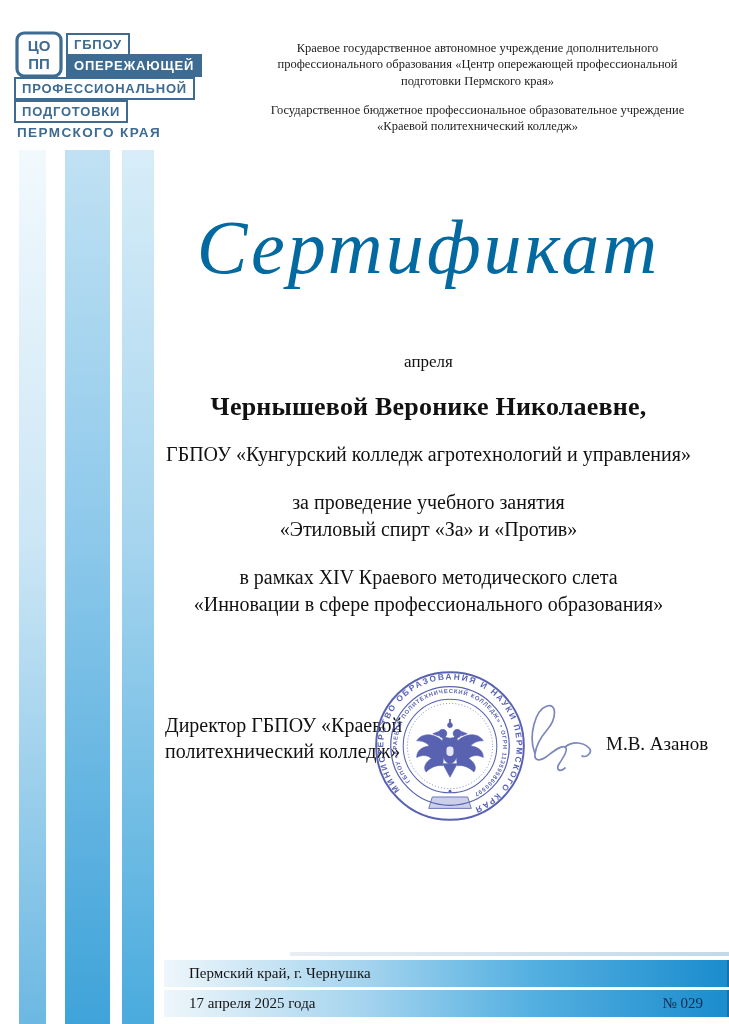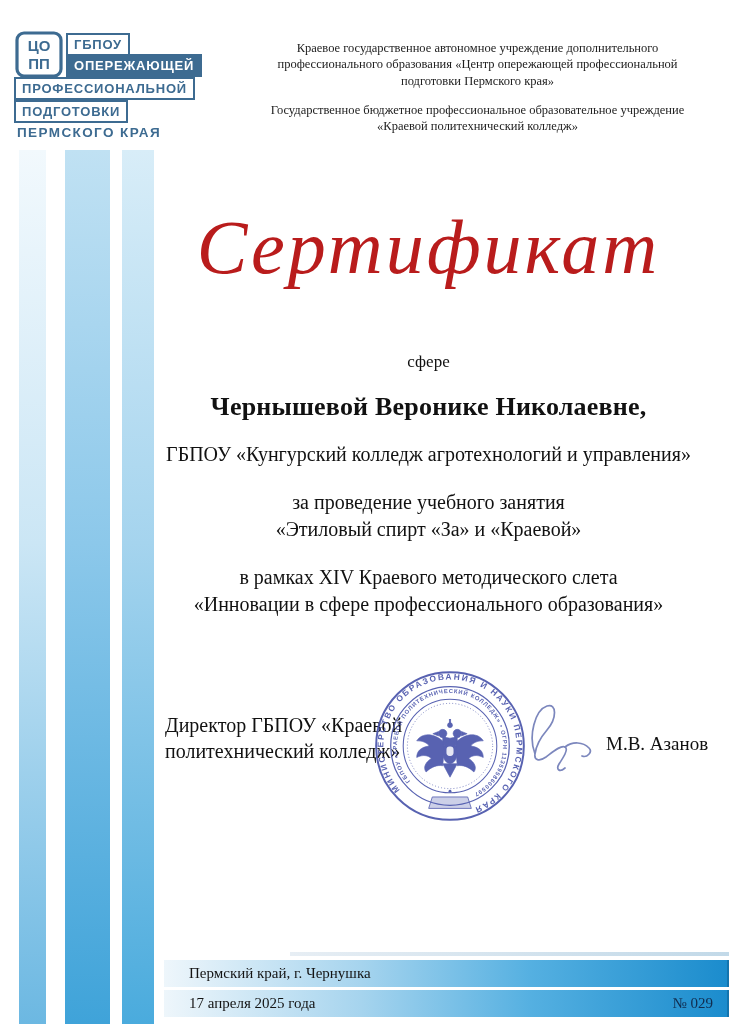--- a/index.html
+++ b/index.html
@@ -20,21 +20,21 @@
   .logo-plain{position:absolute;color:#3d6b91;font-weight:bold;font-size:13.5px;letter-spacing:1.4px;white-space:nowrap;}
 
   
   .org-block{position:absolute;left:255px;top:40px;width:445px;text-align:center;
              font-size:12.5px;line-height:1.3;color:#222;}
   .org-block p{margin:0;}
   .org-block p + p{margin-top:13px;}
 
   
   .title{position:absolute;left:140px;right:12px;top:204px;text-align:center;
-         font-style:italic;font-weight:500;font-size:76px;letter-spacing:3px;color:#b91c1c;}
+         font-style:italic;font-weight:500;font-size:76px;letter-spacing:3px;color:#0369a1;}
 
   
   .body-block{position:absolute;left:140px;right:12px;top:352px;text-align:center;color:#111;}
   .issued{font-size:17px;}
   .name{font-size:26px;font-weight:bold;margin-top:20px;letter-spacing:.2px;}
   .rec-org{font-size:20px;margin-top:21px;}
   .reason1{font-size:20px;margin-top:25px;}
   .reason2{font-size:20px;margin-top:4px;}
   .event1{font-size:20px;margin-top:25px;}
   .event2{font-size:20px;margin-top:4px;}
@@ -47,21 +47,21 @@
 
   
   .pre-strip{position:absolute;left:290px;right:0;top:952px;height:4px;
              background:linear-gradient(90deg,#e7eef4 0%,#c2d9e8 100%);}
   .band{position:absolute;left:164px;right:0;height:27px;line-height:27px;
         background:linear-gradient(90deg,#eef6fb 0%,#a6d4ee 35%,#55b0e1 65%,#1b8ccd 100%);
         border-right:2px solid #1474ad;font-size:15px;color:#141414;}
   .band1{top:960px;}
   .band2{top:990px;}
   .band .left-text{padding-left:25px;float:left;}
-  .band .right-text{padding-right:14px;float:right;color:#112c4e;}
+  .band .right-text{padding-right:24px;float:right;color:#112c4e;}
 </style>
 </head>
 <body>
 
 <div class="page">
 
   <div class="stripe stripe1"></div>
   <div class="stripe stripe2"></div>
   <div class="stripe stripe3"></div>
 
@@ -79,25 +79,25 @@
   </div>
 
   <div class="org-block">
     <p>Краевое государственное автономное учреждение дополнительного профессионального образования «Центр опережающей профессиональной подготовки Пермского края»</p>
     <p>Государственное бюджетное профессиональное образовательное учреждение «Краевой политехнический колледж»</p>
   </div>
 
   <div class="title">Сертификат</div>
 
   <div class="body-block">
-    <div class="issued">сфере</div>
+    <div class="issued">апреля</div>
     <div class="name">Чернышевой Веронике Николаевне,</div>
     <div class="rec-org">ГБПОУ «Кунгурский колледж агротехнологий и управления»</div>
     <div class="reason1">за проведение учебного занятия</div>
-    <div class="reason2">«Этиловый спирт «За» и «Краевой»</div>
+    <div class="reason2">«Этиловый спирт «За» и «Против»</div>
     <div class="event1">в рамках XIV Краевого методического слета</div>
     <div class="event2">«Инновации в сфере профессионального образования»</div>
   </div>
 
   <div class="director">
     <div>Директор ГБПОУ «Краевой</div>
     <div>политехнический колледж»</div>
   </div>
 
   <svg class="stamp" viewBox="0 0 150 150">

